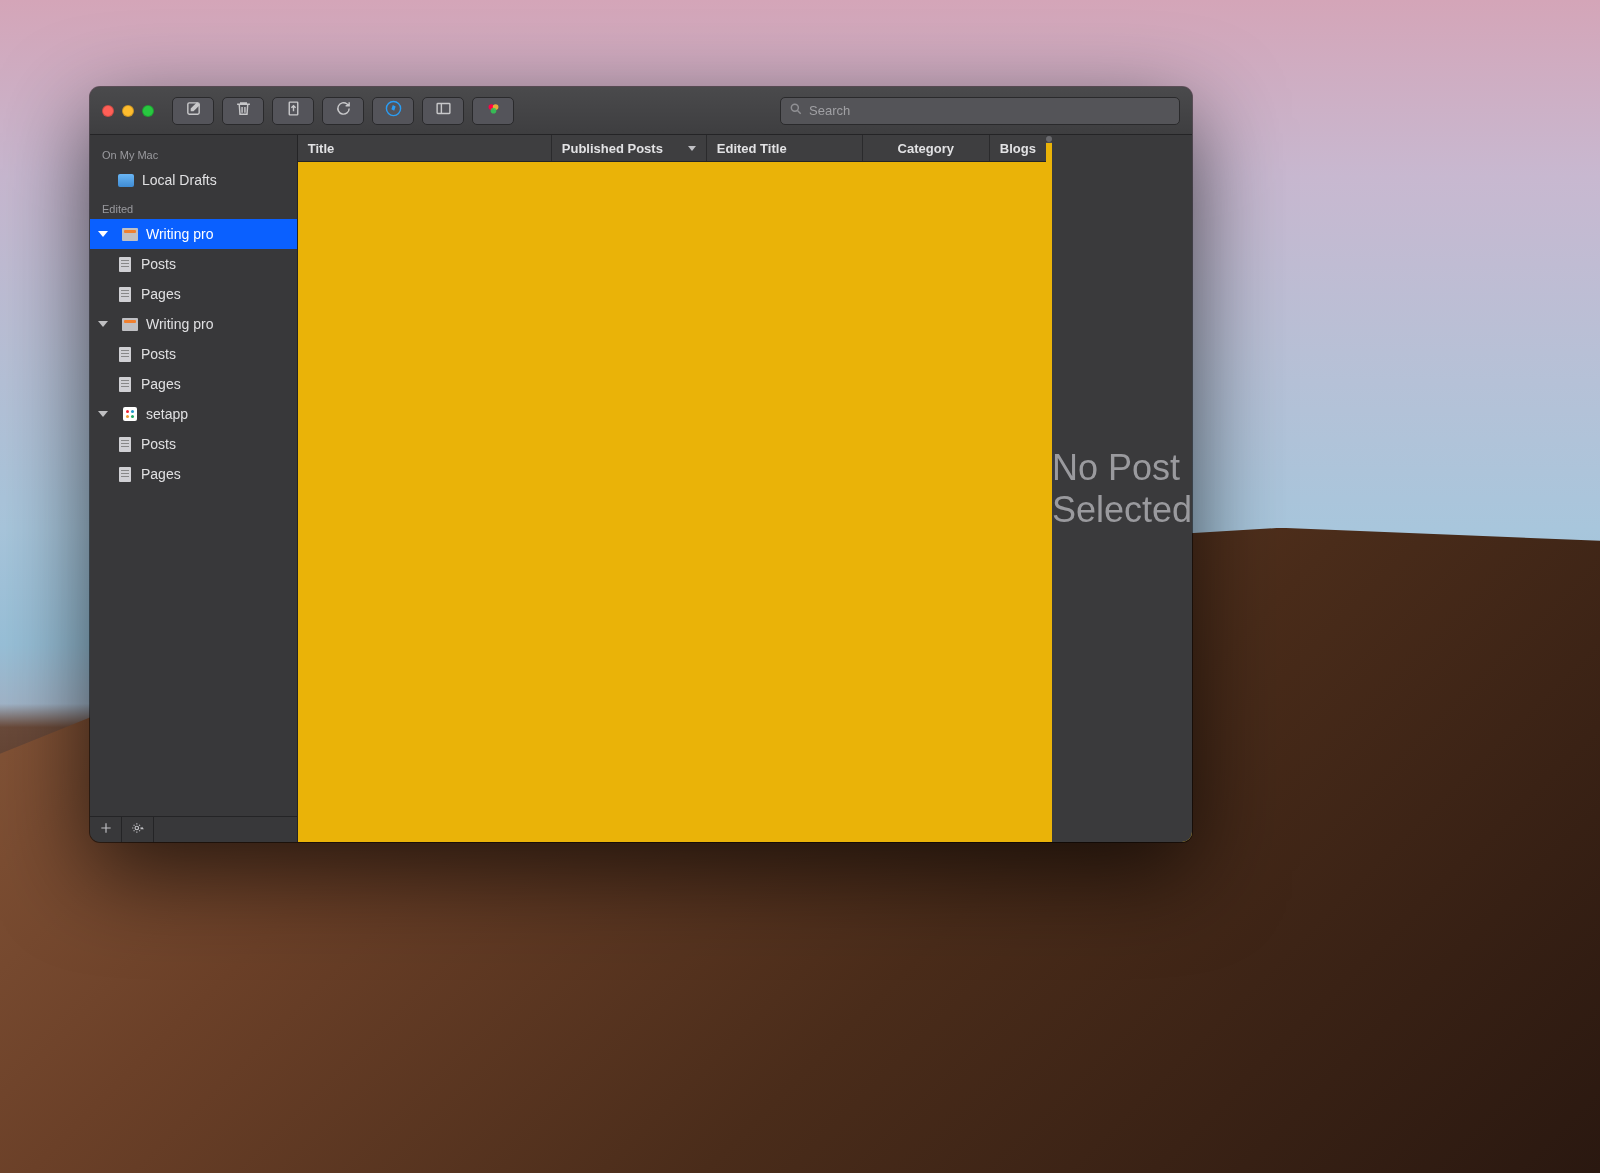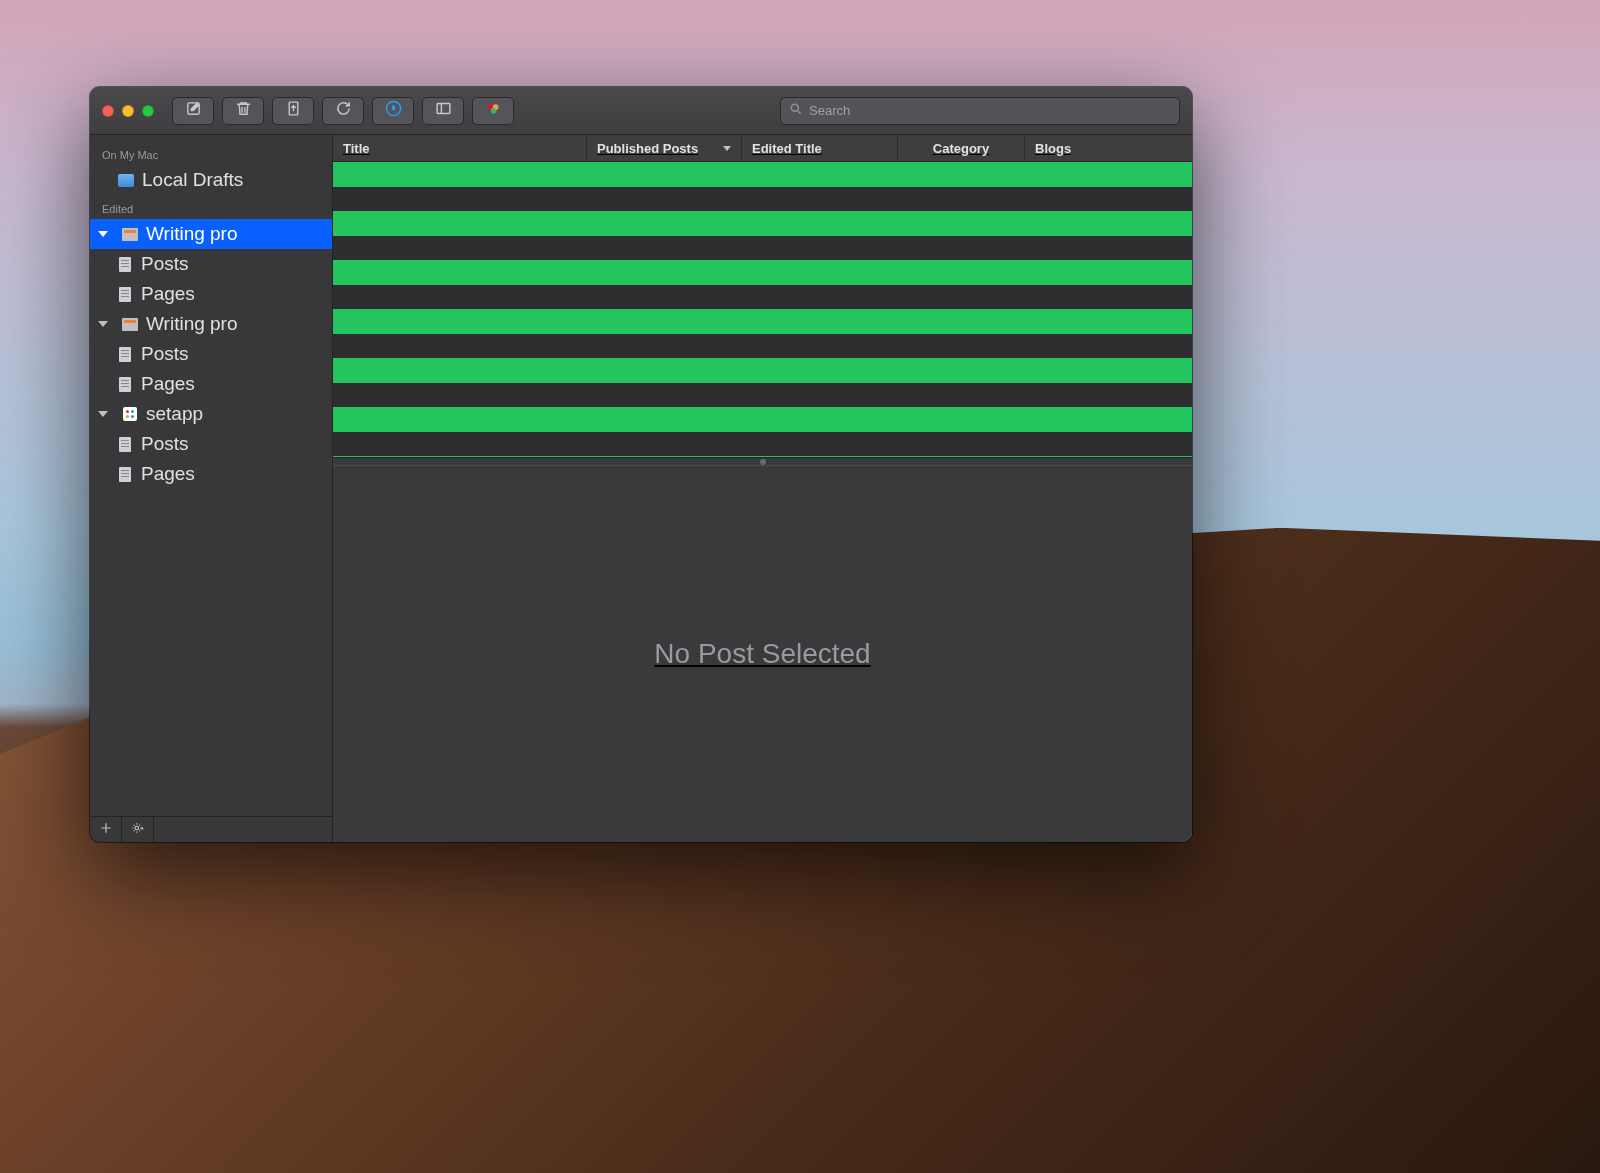--- a/index.html
+++ b/index.html
@@ -74,21 +74,21 @@
 .sb-scroll { flex: 1; overflow: auto; padding-top: 6px; }
 .sb-section-header {
   color: #9a9a9e; font-size: 11px; font-weight: 500;
   padding: 8px 12px 4px 12px;
 }
 .sb-item {
   display: flex; align-items: center;
   height: 30px;
   padding-left: 28px;
   gap: 8px;
-  color: #e0e0e2; font-size: 19px;
+  color: #e0e0e2; font-size: 14px;
 }
 .sb-item.child { padding-left: 27px; }
 .sb-item.selected { background: #0a60ff; color: #fff; }
 .sb-item .tri {
   width: 0; height: 0;
   border-left: 5px solid transparent;
   border-right: 5px solid transparent;
   border-top: 6px solid #c0c0c2;
   margin-left: -20px; margin-right: 6px;
 }
@@ -106,21 +106,21 @@
   height: 26px; border-top: 1px solid #242426;
   display: flex; align-items: stretch;
 }
 .sb-foot-btn {
   width: 32px; border-right: 1px solid #242426;
   display: flex; align-items: center; justify-content: center;
   color: #c0c0c4;
 }
 .sb-foot-btn svg { width: 14px; height: 14px; }
 
-.main { flex: 1; display: flex; flex-direction: column; background: #22c55e; text-decoration: underline; }
+.main { flex: 1; display: flex; background: #eab308; }
 .col-headers {
   height: 27px;
   background: #3e3e40;
   border-bottom: 1px solid #242426;
   display: flex; align-items: stretch;
   color: #e2e2e4; font-size: 13px; font-weight: 600;
 }
 .col {
   display: flex; align-items: center;
   padding: 0 10px;
@@ -148,21 +148,21 @@
 .row { height: 24.5px; }
 .row.alt { background: #2e2e30; }
 .splitter {
   height: 8px; background: #3a3a3c;
   border-bottom: 1px solid #4c4c4e;
   display: flex; align-items: center; justify-content: center;
 }
 .splitter .grip { width: 6px; height: 6px; border-radius: 50%; background: #6a6a6e; }
 .preview {
   flex: 1; display: flex; align-items: center; justify-content: center;
-  color: #9a9a9e; font-size: 28px; font-weight: 400;
+  color: #9a9a9e; font-size: 36px; font-weight: 400;
   background: #3a3a3c;
 }
 </style>
 </head>
 <body>
 
 <div class="wallpaper-dune"></div>
 
 <div class="window">
 

